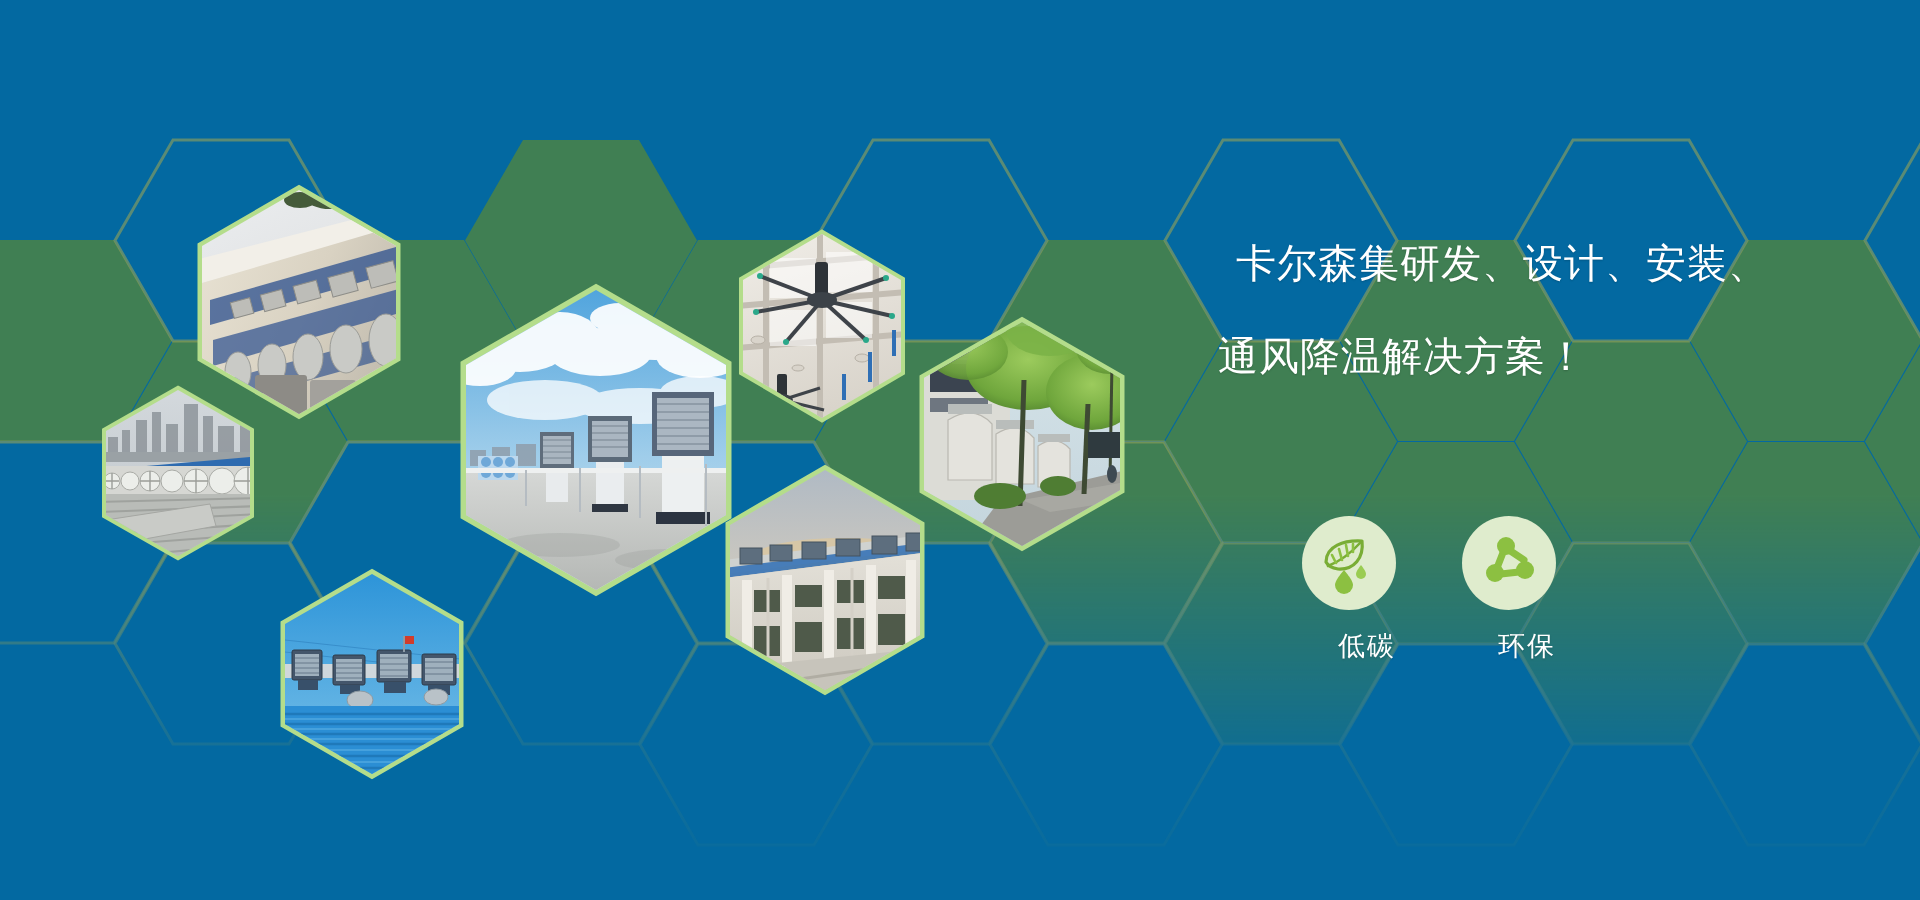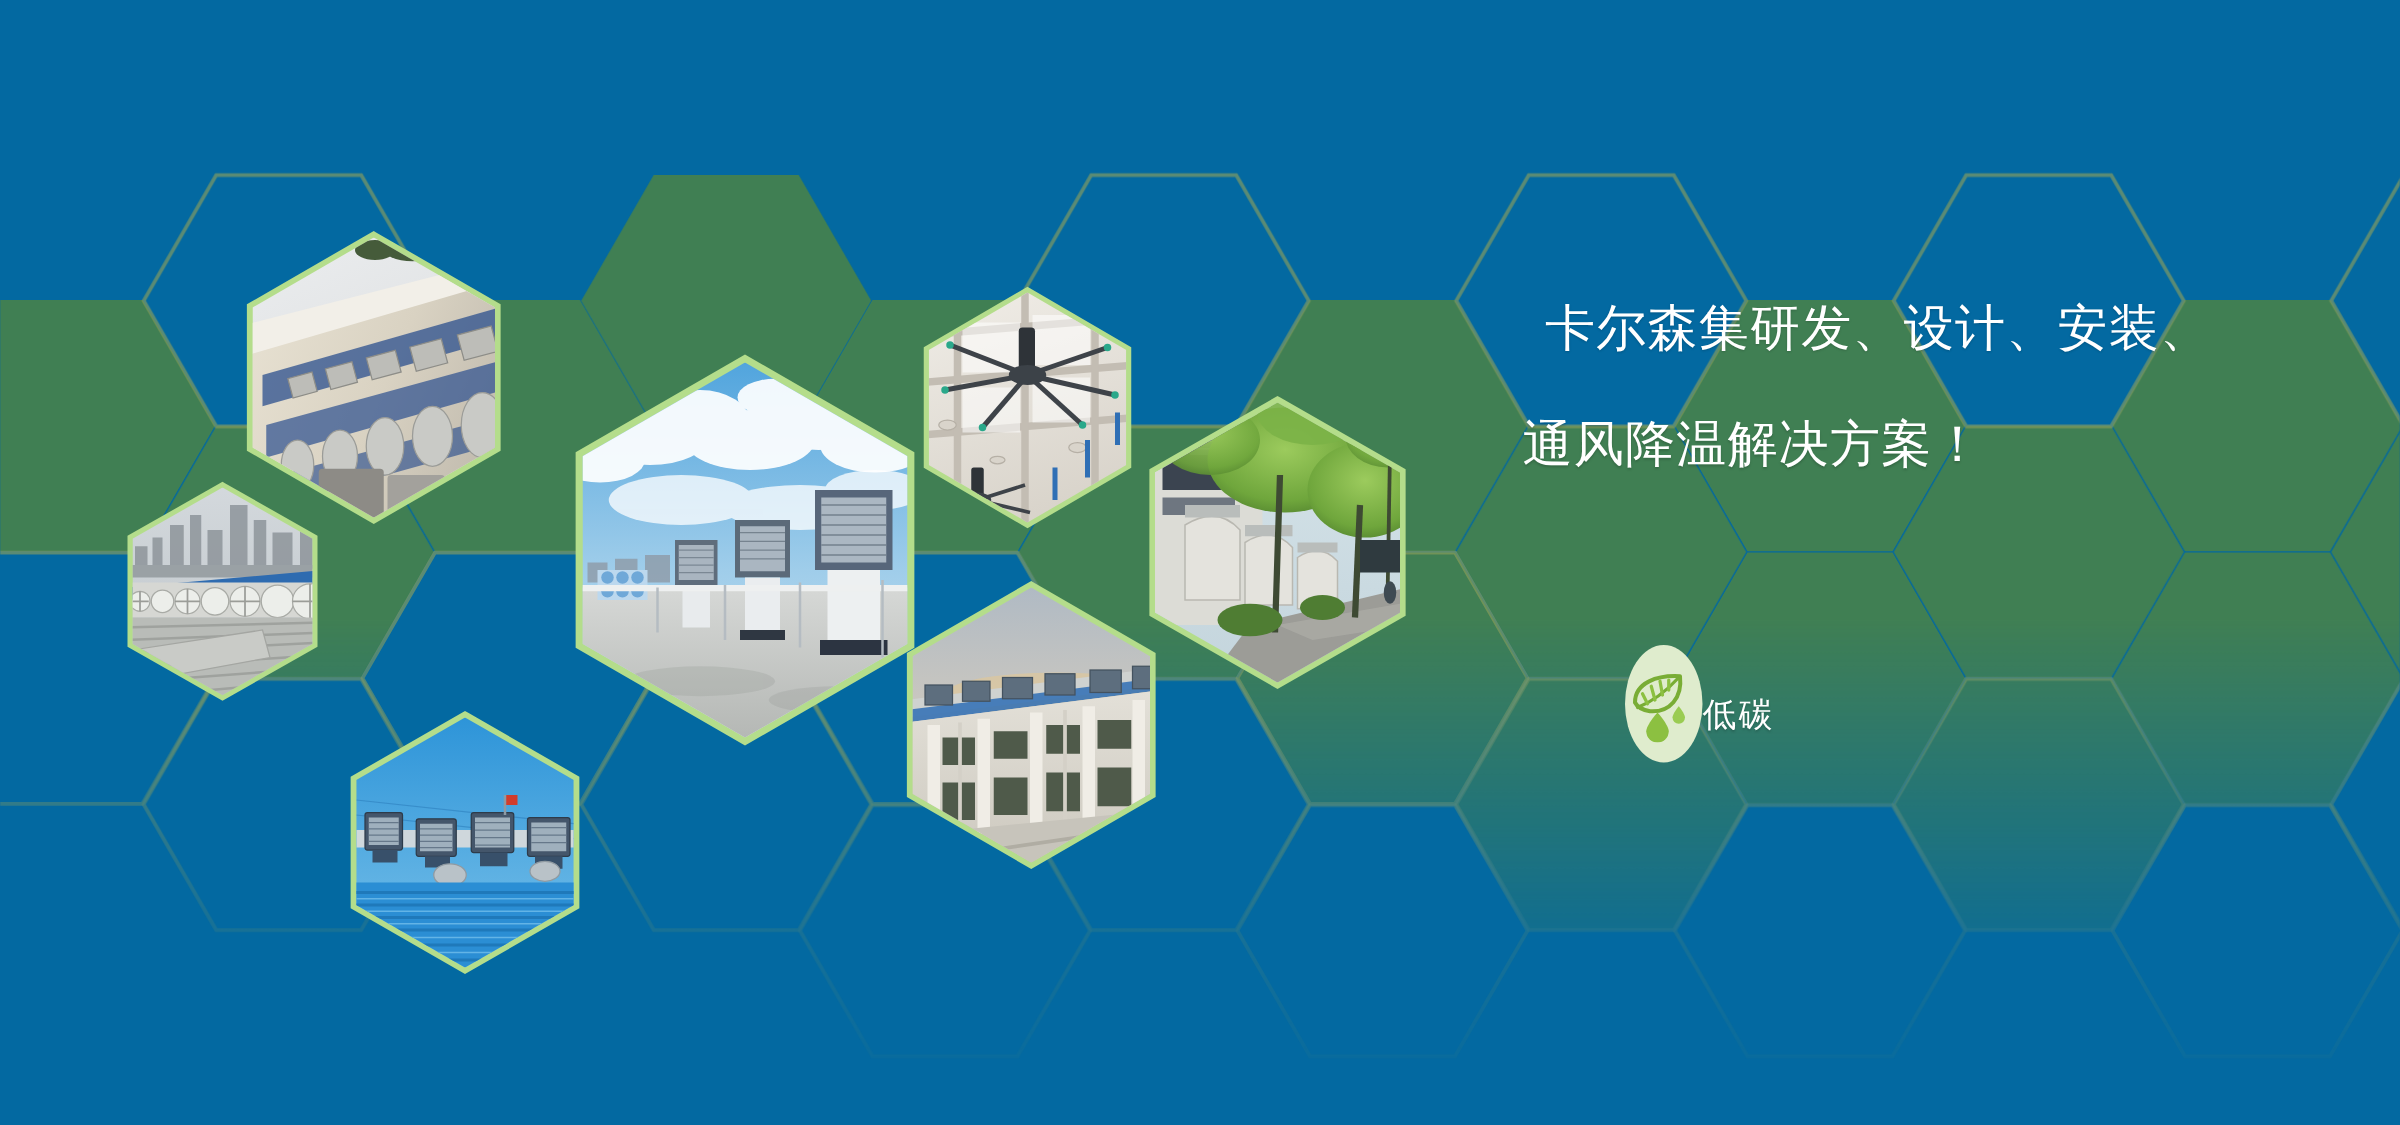--- a/index.html
+++ b/index.html
@@ -38,22 +38,22 @@
   #badges{
     position:absolute;
     left:1300px; top:516px;
     display:flex;
     gap:64px;
     align-items:flex-start;
   }
   .badge{
     width:96px;
     display:flex;
-    flex-direction:row;
-    align-items:center;
+    flex-direction:column;
+    align-items:flex-end;
   }
   .badge-disc{
     width:94px;height:94px;border-radius:50%;
     display:flex;align-items:center;justify-content:center;
     position:relative;
   }
   .badge-disc.pale{background:#dfeccd;}
   .badge-disc.amber{background:#f2bc53;}
   .badge-label{
     margin-top:18px;
@@ -657,14 +657,29 @@
               <path d="M35 20 L35 12"></path>
           </g>
           <path d="M26 38 C26 38 17 48 17 53 a9 9 0 0 0 18 0 C35 48 26 38 26 38 Z" fill="#8cc041"></path>
           <path d="M43 33 C43 33 38 39 38 42 a5 5 0 0 0 10 0 C48 39 43 33 43 33 Z" fill="#9acc52"></path>
         </svg>
       </div>
       <div class="badge-label">低碳</div>
     </div>
 
 
+    <div class="badge">
+      <div class="badge-disc pale">
+        <svg width="60" height="58" viewBox="0 0 60 58">
+          <g stroke="#8cc041" stroke-width="7" stroke-linecap="round" fill="none">
+            <path d="M25 16 L18 34"></path>
+            <path d="M27 14 L45 26"></path>
+            <path d="M22 40 L40 38"></path>
+          </g>
+          <circle cx="27" cy="12" r="9" fill="#8cc041"></circle>
+          <circle cx="16" cy="39" r="9" fill="#8cc041"></circle>
+          <circle cx="46" cy="36" r="9" fill="#8cc041"></circle>
+        </svg>
+      </div>
+      <div class="badge-label">环保</div>
+    </div>
   </div>
 </div>
 
 </body></html>

